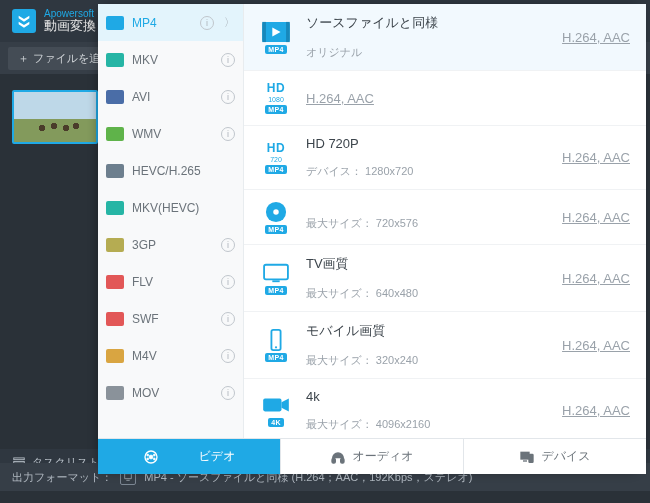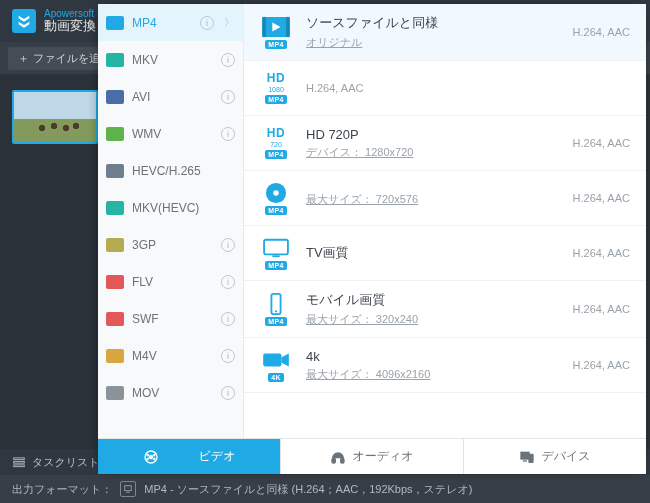--- a/index.html
+++ b/index.html
@@ -24,21 +24,21 @@
   .thumb { width:86px; height:54px; border:2px solid #1fa9e5; border-radius:2px; background:linear-gradient(#bed8e8 55%, #839a5c 55%); position:relative; overflow:hidden;}
   .thumb::after{ content:""; position:absolute; left:22px; bottom:8px; width:44px; height:12px;
     background:
       radial-gradient(circle at 6px 6px,#4a3b2a 3px,transparent 3px),
       radial-gradient(circle at 18px 4px,#4a3b2a 3px,transparent 3px),
       radial-gradient(circle at 30px 6px,#4a3b2a 3px,transparent 3px),
       radial-gradient(circle at 40px 4px,#4a3b2a 3px,transparent 3px);
   }
   .bottombar { position:absolute; left:0; right:0; bottom:28px; height:26px; background:#2f3740; padding-left:12px; display:flex; align-items:center; gap:6px; color:#b8c0c8; font-size:11px;}
   .bottombar svg{ width:14px; height:14px; stroke:#b8c0c8; fill:none; stroke-width:1.5;}
-  .outbar { position:absolute; left:0; right:0; bottom:0; height:28px; background:#363e47; padding-left:12px; display:flex; align-items:center; gap:8px; color:#b0b8c0; font-size:11px;}
+  .outbar { position:absolute; left:0; right:0; bottom:12px; height:28px; background:#363e47; padding-left:12px; display:flex; align-items:center; gap:8px; color:#b0b8c0; font-size:11px;}
   .outbar .ob-icon{ width:16px; height:16px; border:1px solid #7b8692; border-radius:2px; display:flex; align-items:center; justify-content:center;}
   .outbar .ob-icon svg{width:10px;height:10px;fill:#a0a8b0;}
 
   
   .panel { position:absolute; left:98px; top:4px; right:4px; height:470px; background:#fff; box-shadow:-2px 0 8px rgba(0,0,0,.25); display:flex; flex-direction:column;border-radius:16px;}
   .panel-body { flex:1; display:flex; overflow:hidden;}
   .fmt-list { width:146px; background:#f8f9fa; border-right:1px solid #e8ecef; overflow-y:auto; position:relative;}
   .fmt-list::-webkit-scrollbar{width:6px;} .fmt-list::-webkit-scrollbar-thumb{background:#d0d5da;border-radius:3px;}
   .fmt-item { height:37px; display:flex; align-items:center; padding:0 8px; gap:8px; color:#6b737a; cursor:pointer; position:relative;}
   .fmt-item.selected{ background:#e3f4fc; color:#1fa9e5;}
@@ -50,22 +50,22 @@
   .preset-list{ flex:1; overflow-y:auto;}
   .preset{ display:flex; align-items:center; padding:10px 16px 10px 14px; border-bottom:1px solid #f0f2f4; gap:12px;}
   .preset.selected{ background:#f2f9fe;}
   .p-icon{ width:36px; height:34px; display:flex; flex-direction:column; align-items:center; justify-content:center; gap:2px;}
   .p-icon svg{ width:30px; height:22px; }
   .p-badge{ font-size:7px; font-weight:700; color:#fff; background:#1fa9e5; padding:1px 3px; border-radius:2px; letter-spacing:.3px;}
   .p-icon .hd-top{ font-family:Arial,sans-serif; font-weight:700; font-size:12px; color:#1fa9e5; letter-spacing:.5px; line-height:1;}
   .p-icon .hd-sub{ font-size:7px; color:#1fa9e5; line-height:1;}
   .p-text{ flex:1;}
   .p-name{ font-size:13px; color:#3d454c;}
-  .p-sub{ font-size:11px; color:#9aa2aa; margin-top:3px;text-decoration:underline;}
-  .p-codec{ font-size:11px; color:#9aa2aa;}
+  .p-sub{ font-size:11px; color:#9aa2aa; margin-top:13px;}
+  .p-codec{ font-size:13px; color:#9aa2aa;text-decoration:underline;}
 
   .panel-tabs{ height:36px; display:flex; border-top:1px solid #e2e6ea;}
   .ptab{ flex:1; display:flex; align-items:center; justify-content:center; gap:6px; font-size:12px; color:#6b737a; background:#fff; border-right:1px solid #e2e6ea; cursor:pointer;}
   .ptab:last-child{border-right:none;}
   .ptab.active{ background:#1fa9e5; color:#fff;gap:40px;}
   .ptab svg{width:16px;height:16px;}
   .ptab.active svg{fill:#fff;stroke:#fff;}
   .ptab:not(.active) svg{fill:#6b737a;stroke:#6b737a;}
 
   
@@ -226,20 +226,21 @@
         <div class="preset">
           <div class="p-icon">
             <svg viewBox="0 0 32 24">
               <rect x="3" y="3" width="26" height="16" rx="2" fill="none" stroke="#1fa9e5" stroke-width="2"></rect>
               <rect x="12" y="20" width="8" height="2" fill="#1fa9e5"></rect>
             </svg>
             <span class="p-badge">MP4</span>
           </div>
           <div class="p-text">
             <div class="p-name">TV画質</div>
+            <div class="p-sub">最大サイズ： 640x480</div>
           </div>
           <div class="p-codec">H.264, AAC</div>
         </div>
         <div class="preset">
           <div class="p-icon">
             <svg viewBox="0 0 32 24">
               <rect x="11" y="1" width="10" height="22" rx="2" fill="none" stroke="#1fa9e5" stroke-width="2"></rect>
               <circle cx="16" cy="20" r="1.2" fill="#1fa9e5"></circle>
             </svg>
             <span class="p-badge">MP4</span>

